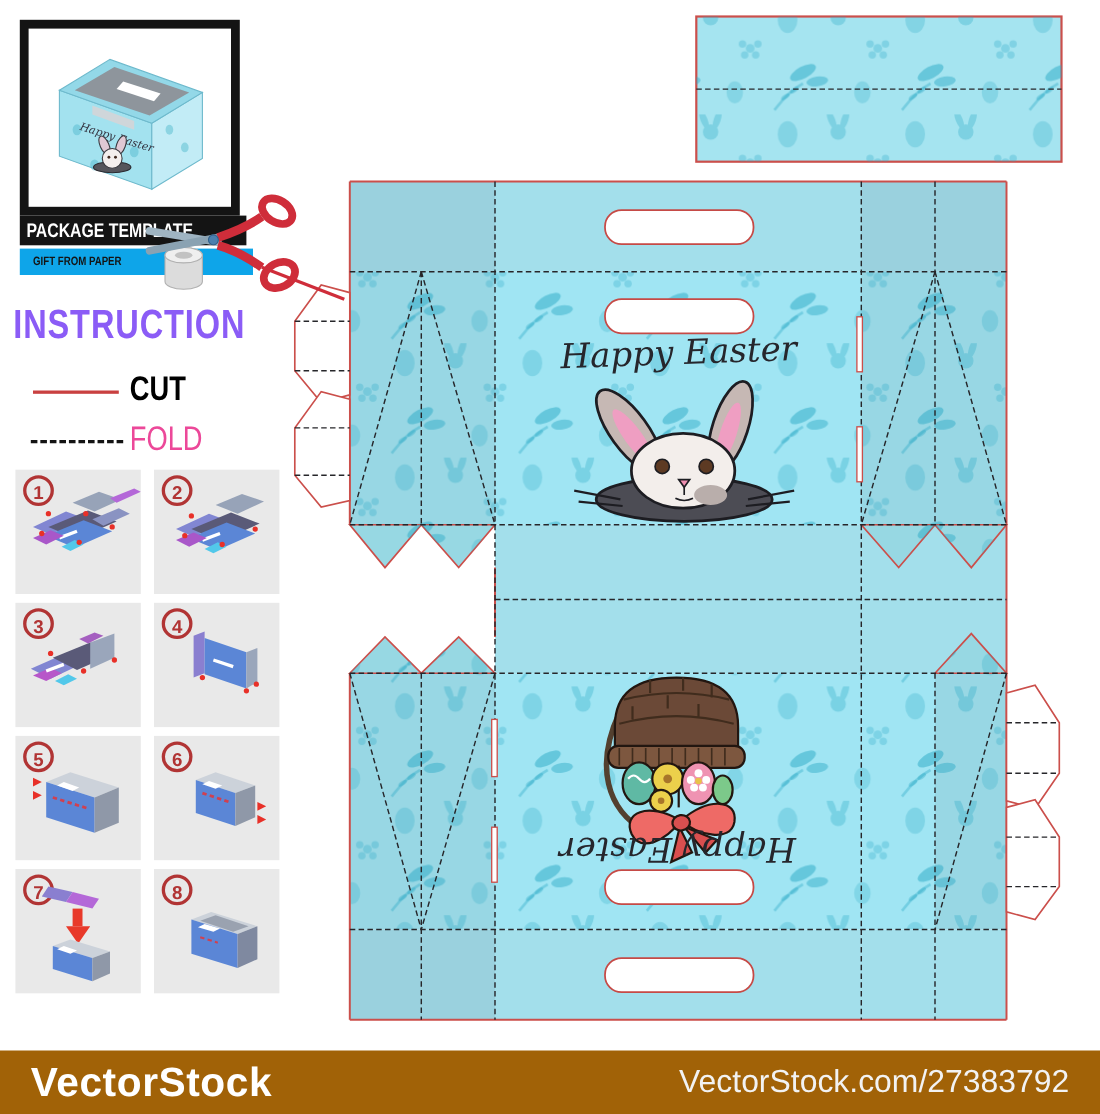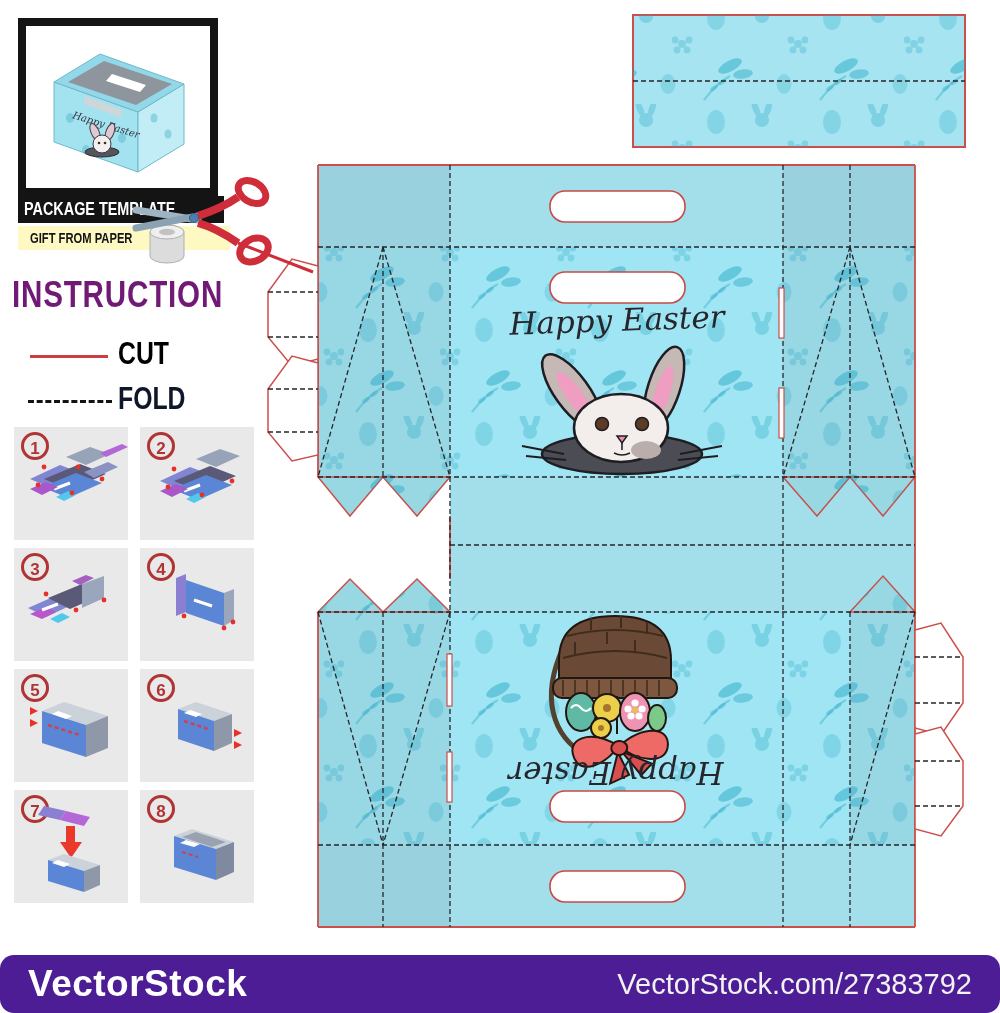--- a/index.html
+++ b/index.html
@@ -5,45 +5,45 @@
   html,body{margin:0;padding:0;}
   body{width:1000px;height:1013px;position:relative;background:#fff;overflow:hidden;
        font-family:"Liberation Sans",sans-serif;}
   .abs{position:absolute;}
   .cond{display:inline-block;transform:scaleX(.8);transform-origin:0 50%;white-space:nowrap;}
 
   
   .frame{left:18px;top:18px;width:184px;height:162px;border:8px solid #141414;background:#fff;}
   .band1{left:18px;top:196px;width:200px;height:27px;background:#141414;color:#fff;
          font-weight:bold;font-size:18px;line-height:27px;padding-left:6px;}
-  .band2{left:18px;top:226px;width:200px;height:24px;background:#fef9c3;color:#141414;
-         font-weight:bold;font-size:14px;line-height:24px;padding-left:12px;}
+  .band2{left:18px;top:226px;width:200px;height:24px;background:#0ea5e9;color:#141414;
+         font-weight:bold;font-size:11px;line-height:24px;padding-left:12px;}
   .scissors{left:128px;top:168px;z-index:3;}
 
   
-  .insTitle{left:12px;top:274px;font-size:37px;font-weight:bold;color:#701a75;letter-spacing:1px;}
+  .insTitle{left:12px;top:274px;font-size:37px;font-weight:bold;color:#8b5cf6;letter-spacing:1px;}
   .legend-line-cut{left:30px;top:355px;width:78px;height:3px;background:#c94040;}
   .legend-label-cut{left:118px;top:336px;font-size:31px;font-weight:bold;color:#000000;}
   .legend-line-fold{left:28px;top:400px;width:84px;height:0;border-top:3px dashed #131313;}
-  .legend-label-fold{left:118px;top:381px;font-size:31px;font-weight:bold;color:#0f172a;}
+  .legend-label-fold{left:118px;top:381px;font-size:31px;font-weight:normal;color:#ec4899;}
 
   
   .steps{left:14px;top:427px;display:grid;grid-template-columns:114px 114px;gap:8px 12px;}
   .cell{width:114px;height:113px;background:#e9e9e9;position:relative;}
   .num{position:absolute;top:5px;left:7px;width:28px;height:28px;border:3px solid #b13434;
        border-radius:50%;color:#b13434;font-weight:bold;font-size:17px;text-align:center;
        line-height:28px;box-sizing:border-box;}
   .cell svg{position:absolute;left:0;top:0;}
 
   
   .tpl{left:0;top:0;}
 
   
-  .wm{left:0;top:955px;width:1000px;height:58px;background:#4c1d95;display:flex;
-      justify-content:space-between;align-items:center;padding:0 28px;box-sizing:border-box;border-radius:14px;}
+  .wm{left:0;top:955px;width:1000px;height:58px;background:#a16207;display:flex;
+      justify-content:space-between;align-items:center;padding:0 28px;box-sizing:border-box;}
   .wm-brand{color:#fff;font-size:37px;font-weight:600;letter-spacing:.5px;}
   .wm-ref{color:#f2f2f2;font-size:29px;font-weight:400;}
 
   .script-text{font-family:"DejaVu Serif",serif;font-style:italic;}
 </style>
 </head>
 <body>
 
 <svg class="abs tpl" width="1000" height="955" viewBox="0 0 1000 955">
   <defs>

